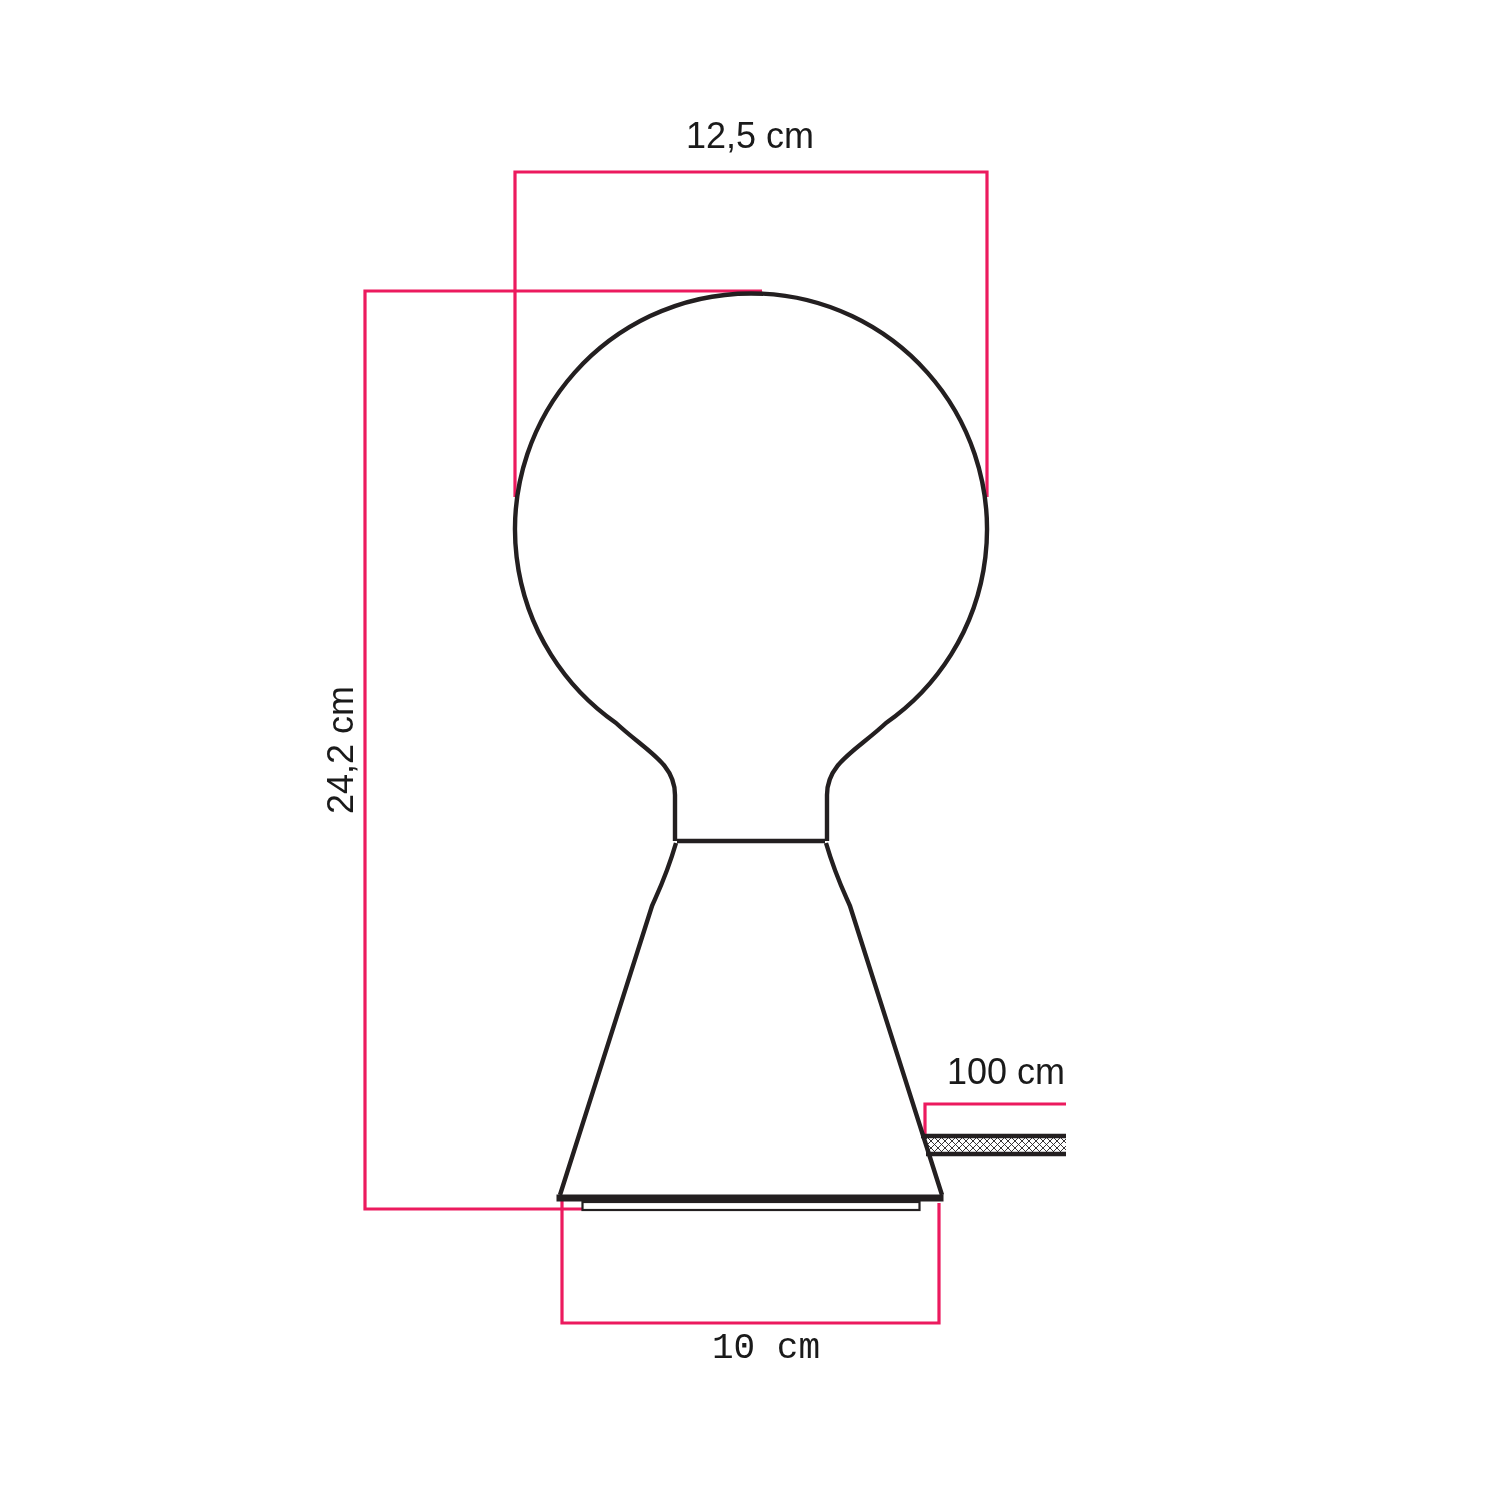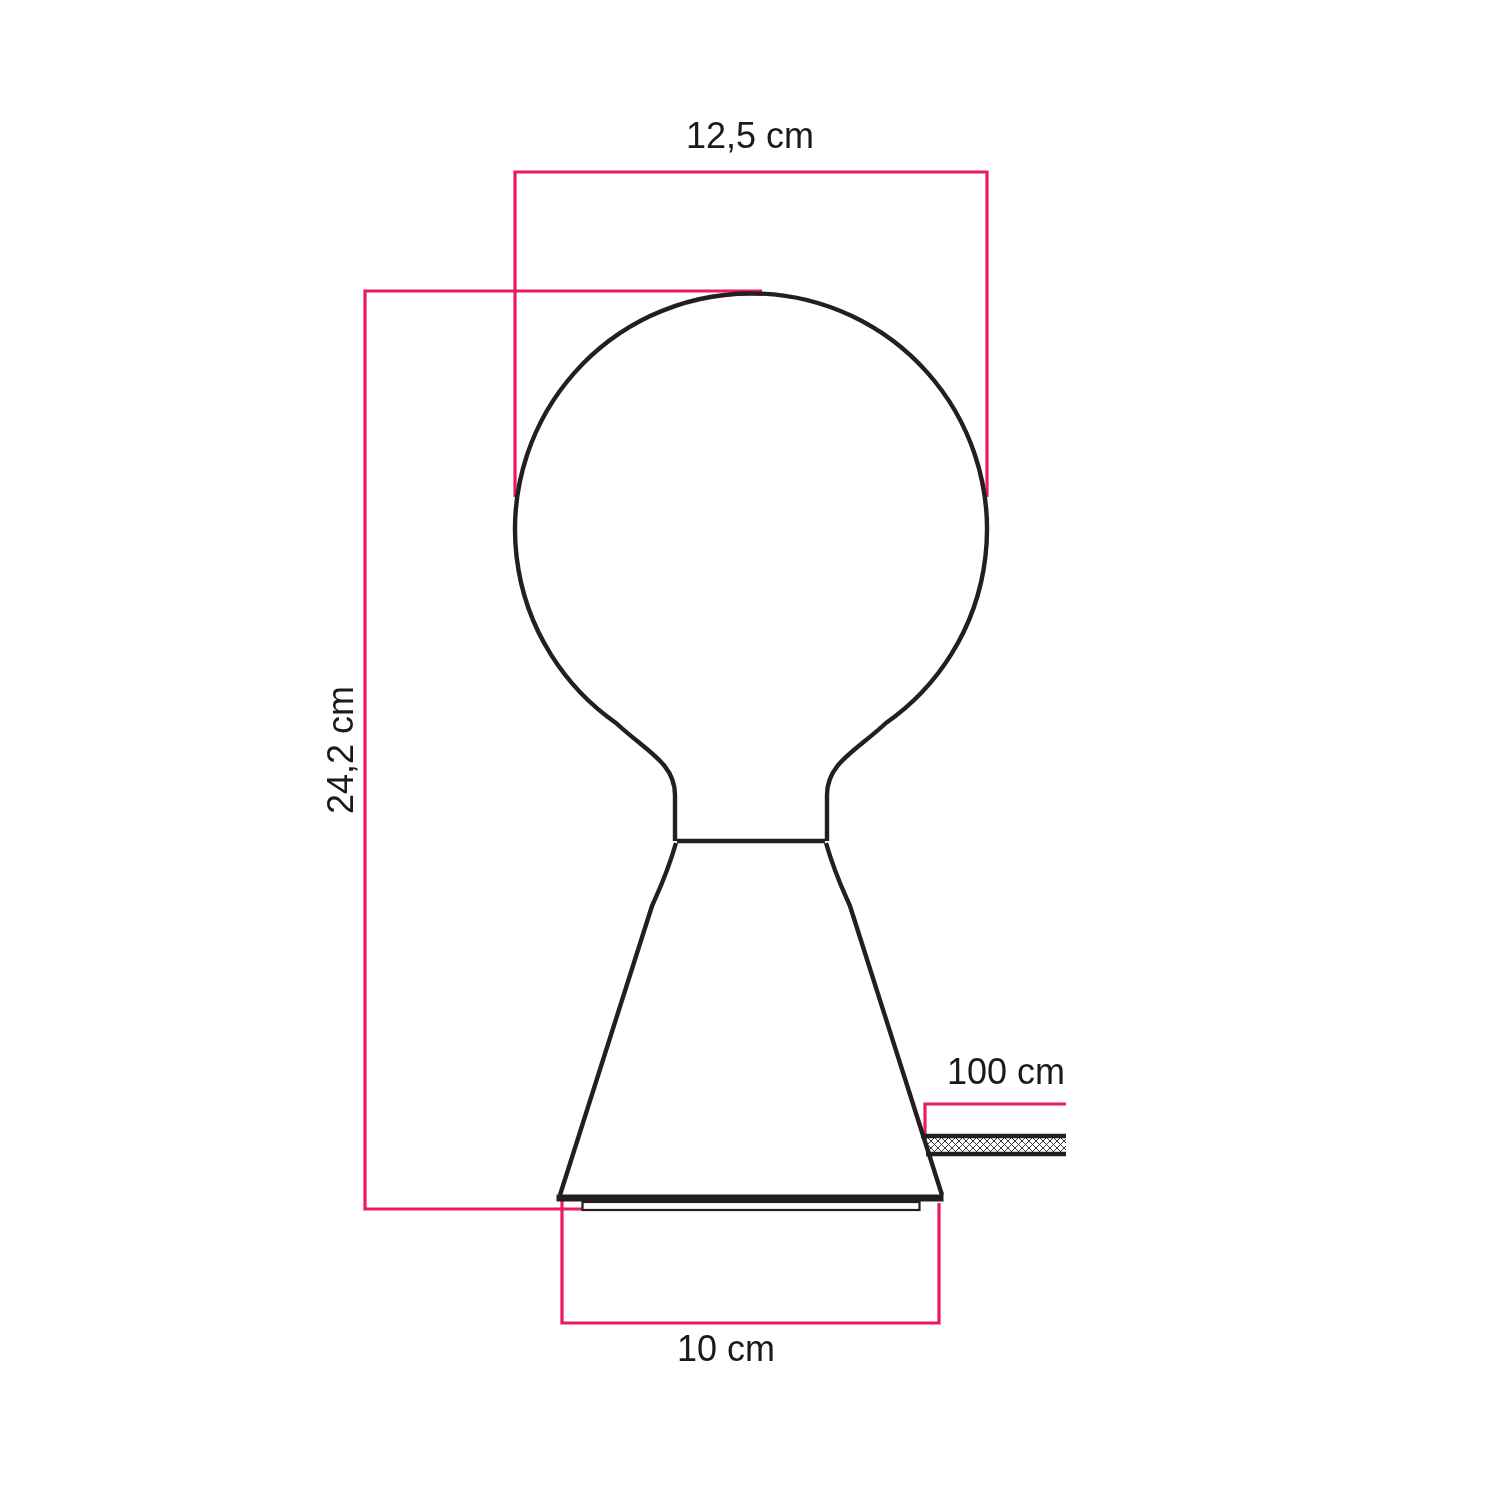--- a/index.html
+++ b/index.html
@@ -71,15 +71,15 @@
       </g>
     </g>
   </svg>
 
   <div class="label" style="left:550px;top:116px;width:400px;">12,5 cm</div>
 
   <div class="label rot" style="left:141px;top:730px;width:400px;height:40px;">24,2 cm</div>
 
   <div class="label" style="left:856px;top:1052px;width:300px;">100 cm</div>
 
-  <div class="label" style="left:576px;top:1329px;width:300px;">10 cm</div>
+  <div class="label" style="left:616px;top:1329px;width:300px;font-family:Liberation Mono, monospace;">10 cm</div>
 
 </div>
 
 </body></html>

